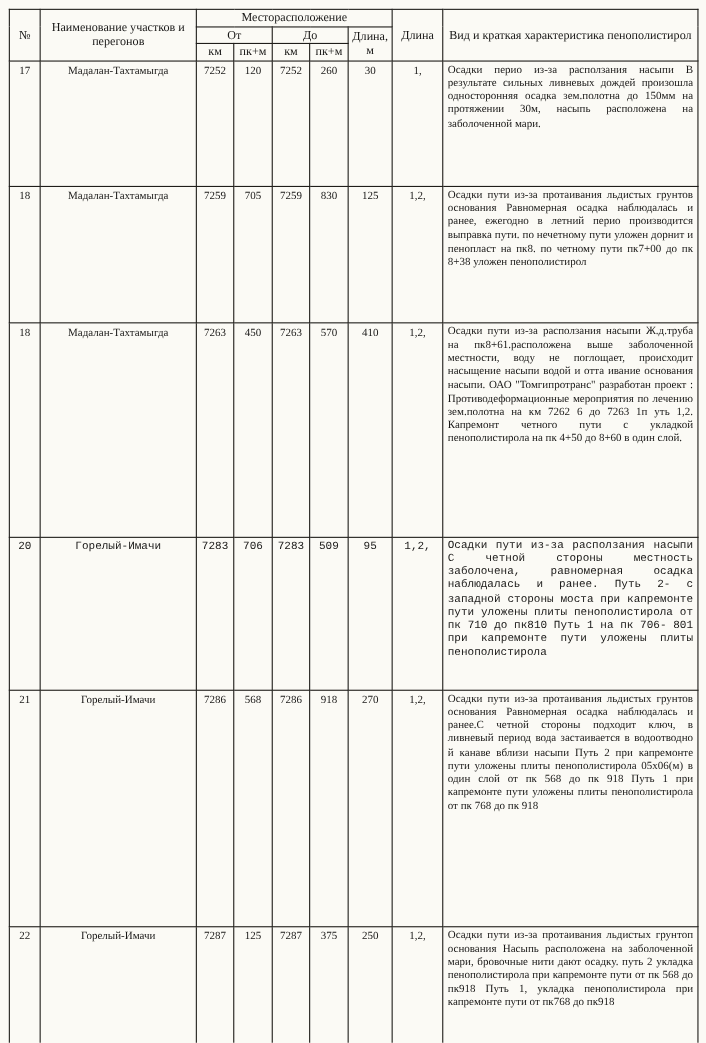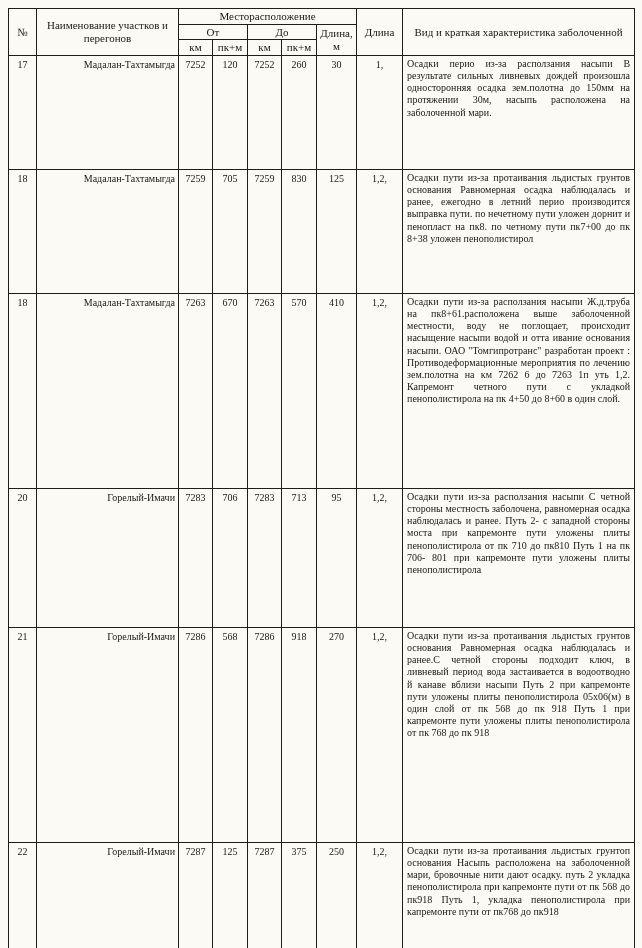--- a/index.html
+++ b/index.html
@@ -52,35 +52,35 @@
   .c-tpk     { width: 35px; }
   .c-len     { width: 40px; }
   .c-tracks  { width: 46px; }
   .c-defect  { width: 232px; }
   td.cell-num, td.cell-from-km, td.cell-from-pk, td.cell-to-km,
   td.cell-to-pk, td.cell-length, td.cell-tracks {
     text-align: center;
     padding-top: 3px;
   }
   td.cell-section {
-    text-align: right;
+    text-align: center;
     padding-top: 3px;
     font-size: 11.5px;
   }
   td.cell-defect {
     text-align: justify;
     font-size: 11.2px;
     line-height: 1.24;
     padding: 2px 4px 2px 4px;
   }
   
   tbody tr:nth-child(1) { height: 114px; }
   tbody tr:nth-child(2) { height: 124px; padding-left: 10px; }
   tbody tr:nth-child(3) { height: 195px; }
-  tbody tr:nth-child(4) { height: 139px; }
+  tbody tr:nth-child(4) { height: 139px; font-family: Liberation Mono, monospace; }
   tbody tr:nth-child(5) { height: 215px; }
   tbody tr:nth-child(6) { height: 160px; }
 </style>
 </head>
 <body>
 
 <div class="page">
   <table class="doc-table">
     <colgroup>
       <col class="c-num">
@@ -92,21 +92,21 @@
       <col class="c-len">
       <col class="c-tracks">
       <col class="c-defect">
     </colgroup>
     <thead>
       <tr>
         <th rowspan="3">№</th>
         <th rowspan="3">Наименование участков и перегонов</th>
         <th colspan="5">Месторасположение</th>
         <th rowspan="3">Длина</th>
-        <th rowspan="3">Вид и краткая характеристика заболоченной</th>
+        <th rowspan="3">Вид и краткая характеристика пенополистирол</th>
       </tr>
       <tr>
         <th colspan="2">От</th>
         <th colspan="2">До</th>
         <th rowspan="2">Длина, м</th>
       </tr>
       <tr>
         <th>км</th>
         <th>пк+м</th>
         <th>км</th>
@@ -135,35 +135,35 @@
     <td class="cell-to-pk">830</td>
     <td class="cell-length">125</td>
     <td class="cell-tracks">1,2,</td>
     <td class="cell-defect">Осадки пути из-за протаивания льдистых грунтов основания Равномерная осадка наблюдалась и ранее, ежегодно в летний перио производится выправка пути. по нечетному пути уложен дорнит и пенопласт на пк8. по четному пути пк7+00 до пк 8+38 уложен пенополистирол</td>
   </tr>
 
   <tr>
     <td class="cell-num">18</td>
     <td class="cell-section">Мадалан-Тахтамыгда</td>
     <td class="cell-from-km">7263</td>
-    <td class="cell-from-pk">670</td>
+    <td class="cell-from-pk">450</td>
     <td class="cell-to-km">7263</td>
     <td class="cell-to-pk">570</td>
     <td class="cell-length">410</td>
     <td class="cell-tracks">1,2,</td>
     <td class="cell-defect">Осадки пути из-за расползания насыпи Ж.д.труба на пк8+61.расположена выше заболоченной местности, воду не поглощает, происходит насыщение насыпи водой и отта ивание основания насыпи. ОАО "Томгипротранс" разработан проект : Противодеформационные мероприятия по лечению зем.полотна на км 7262 6 до 7263 1п уть 1,2. Капремонт четного пути с укладкой пенополистирола на пк 4+50 до 8+60 в один слой.</td>
   </tr>
 
   <tr>
     <td class="cell-num">20</td>
     <td class="cell-section">Горелый-Имачи</td>
     <td class="cell-from-km">7283</td>
     <td class="cell-from-pk">706</td>
     <td class="cell-to-km">7283</td>
-    <td class="cell-to-pk">713</td>
+    <td class="cell-to-pk">509</td>
     <td class="cell-length">95</td>
     <td class="cell-tracks">1,2,</td>
     <td class="cell-defect">Осадки пути из-за расползания насыпи С четной стороны местность заболочена, равномерная осадка наблюдалась и ранее. Путь 2- с западной стороны моста при капремонте пути  уложены  плиты пенополистирола от пк 710 до пк810 Путь 1 на пк 706- 801 при капремонте пути уложены плиты пенополистирола</td>
   </tr>
 
   <tr>
     <td class="cell-num">21</td>
     <td class="cell-section">Горелый-Имачи</td>
     <td class="cell-from-km">7286</td>
     <td class="cell-from-pk">568</td>

